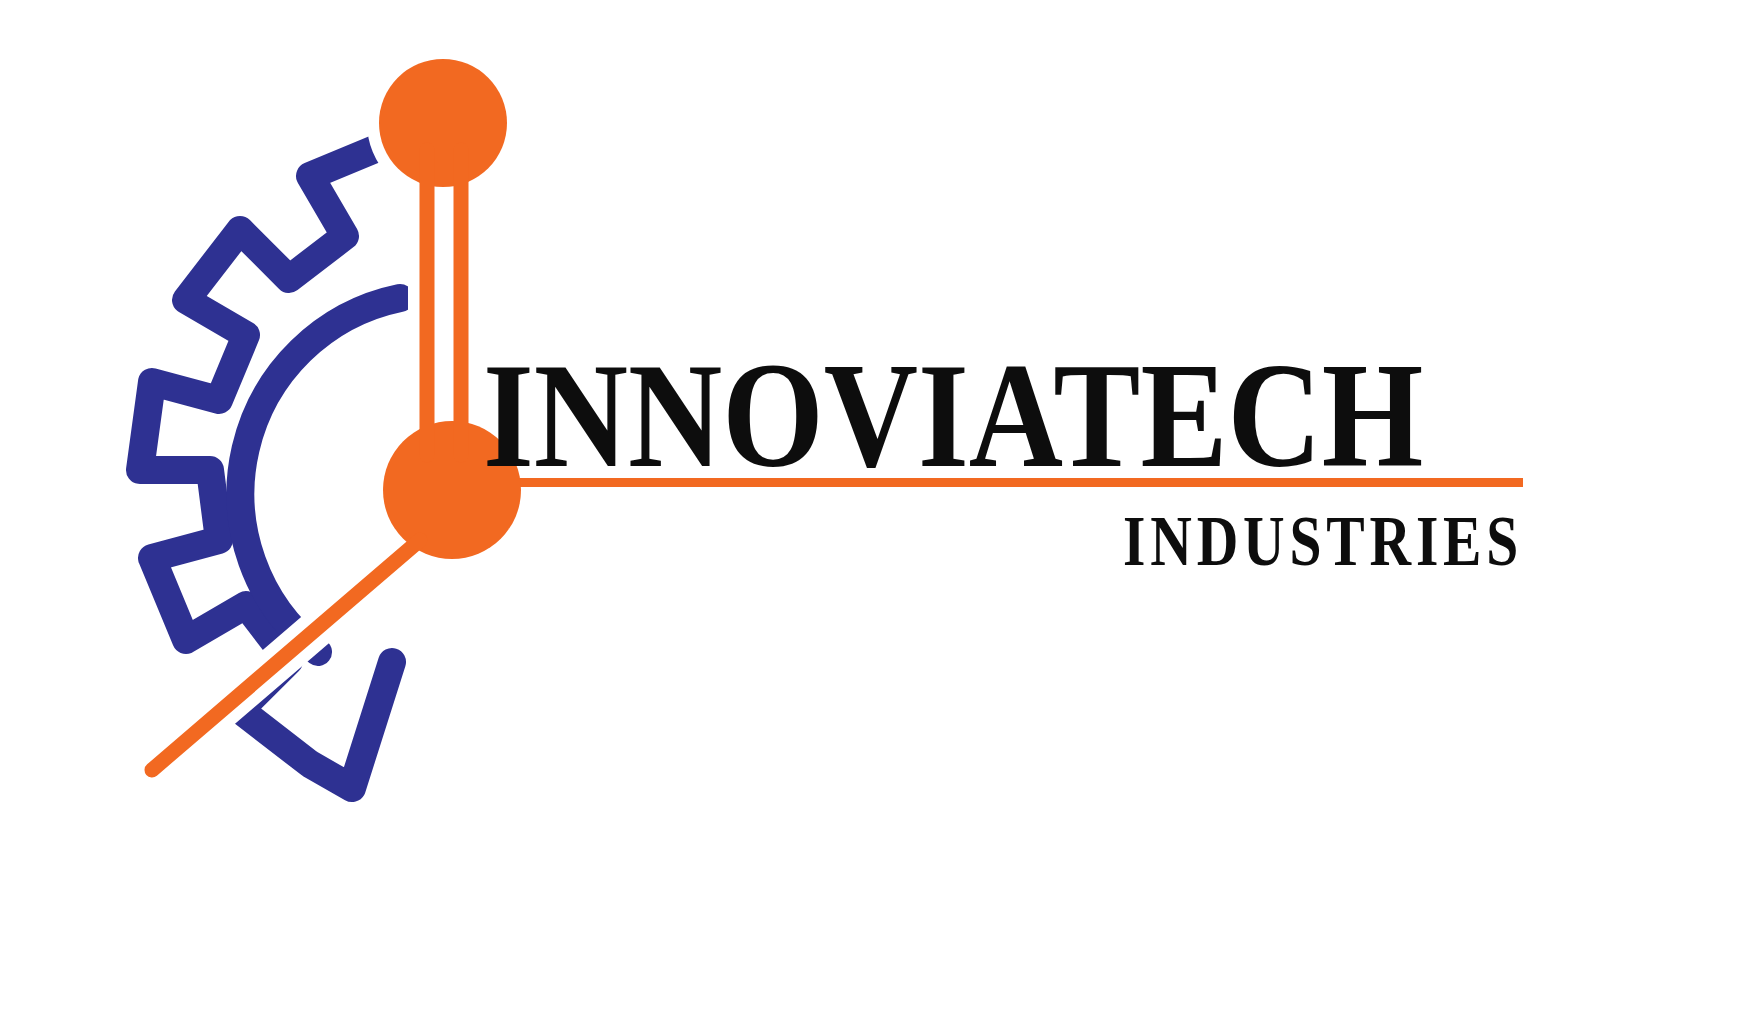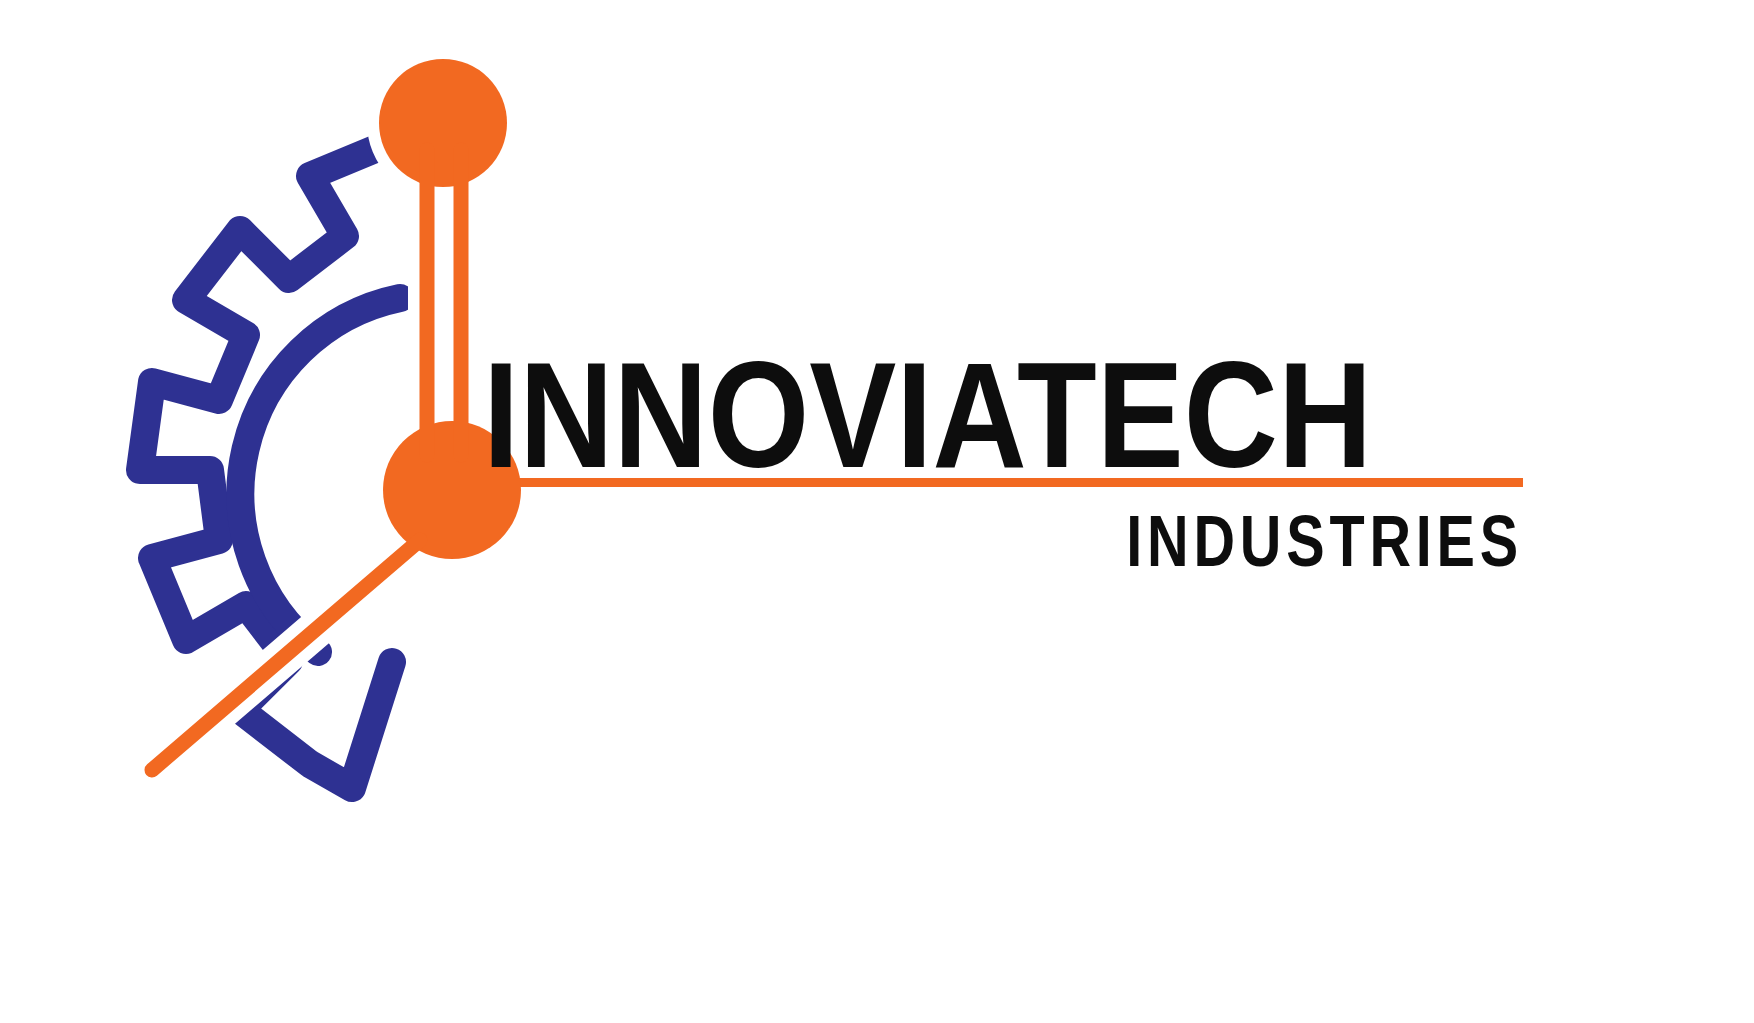--- a/index.html
+++ b/index.html
@@ -1,21 +1,21 @@
 <!DOCTYPE html>
 <html><head>
 <meta charset="utf-8">
 <style>
   html,body{margin:0;padding:0;background:#ffffff;}
   .canvas{
     position:relative;
     width:1754px;height:883px;
     background:#ffffff;
     overflow:hidden;
-    font-family:Liberation Sans, sans-serif;
+    font-family:Liberation Serif, serif;
   }
   .logo-svg{position:absolute;left:0;top:0;width:1754px;height:1023px;}
 
   .gear-stroke{
     fill:none;
     stroke-width:28;
     stroke-linecap:round;
     stroke-linejoin:round;
   }
   .halo-line{

